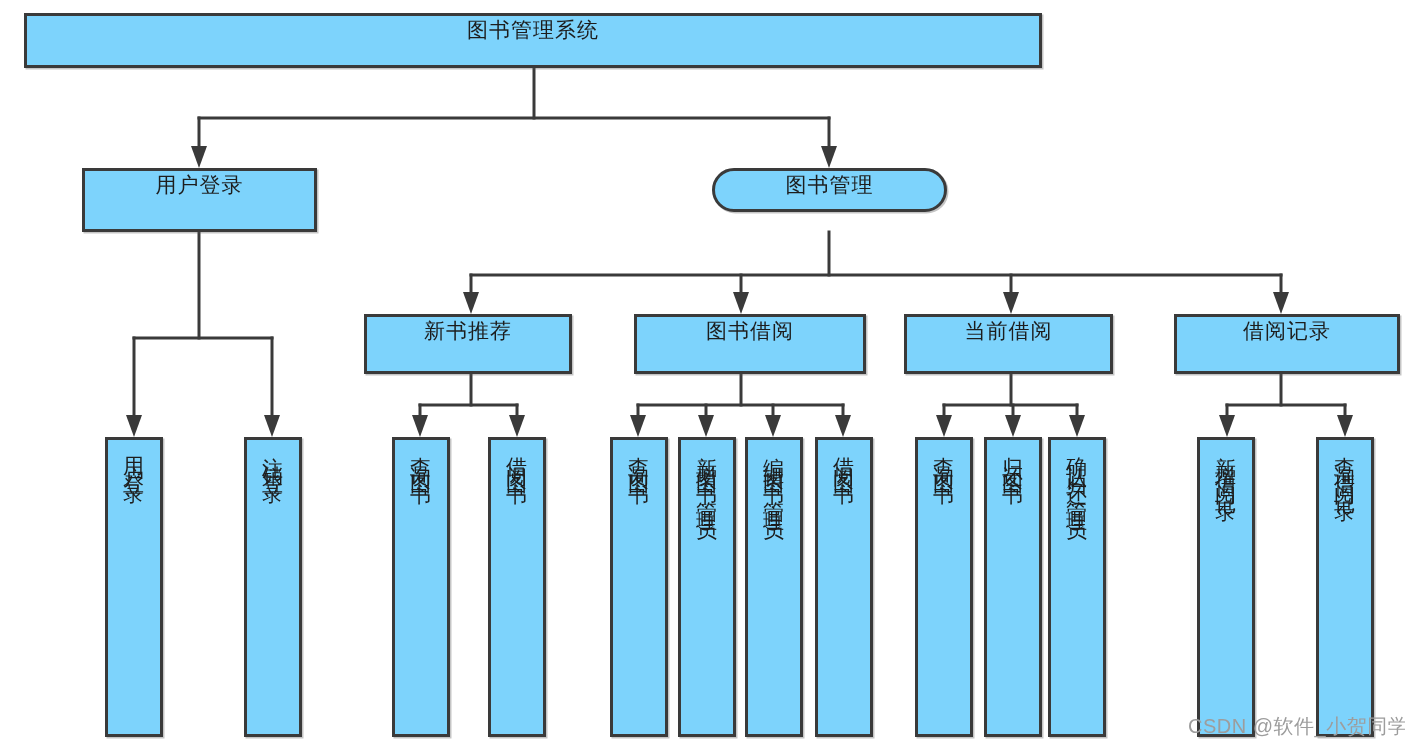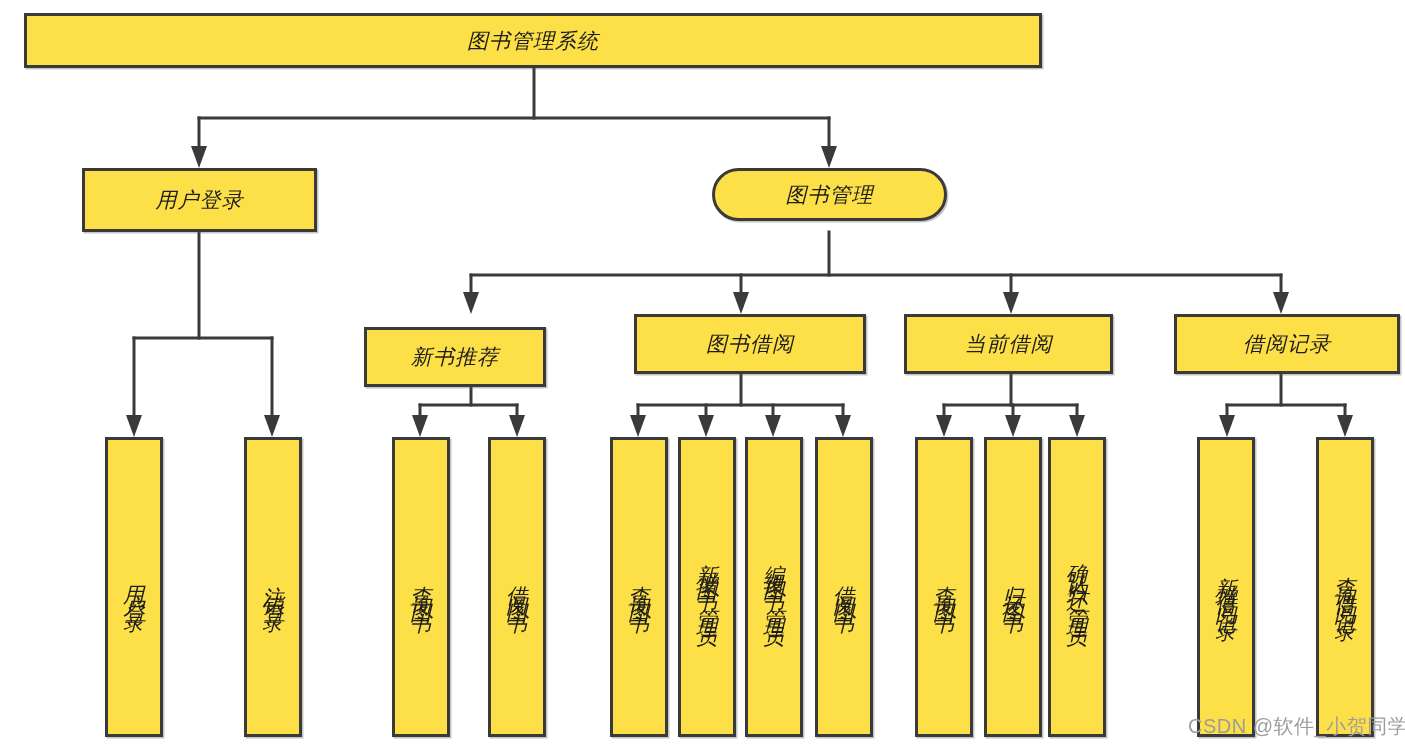--- a/index.html
+++ b/index.html
@@ -9,44 +9,42 @@
     background:#ffffff;
     font-family:"Liberation Sans","DejaVu Sans",sans-serif;
     color:#1d1d1d;
     overflow:hidden;
   }
   svg.connectors{position:absolute;left:0;top:0;width:1405px;height:747px;}
   .node{
     position:absolute;
     box-sizing:border-box;
     border:3px solid #3a3a3a;
-    background:#fde047;
+    background:#7dd3fc;
     display:flex;
-    align-items:center;
     justify-content:center;
     box-shadow:1.5px 1.5px 0 rgba(90,90,90,0.35);
-    font-style:italic;
   }
   .node .lbl{
     font-size:21px;
     letter-spacing:1px;
     white-space:nowrap;
   }
   .leaf .lbl{
     writing-mode:vertical-rl;
     text-orientation:mixed;
     letter-spacing:9px;
     font-size:21px;
     line-height:1;
   }
   
   .n-root   {left:24px;  top:13px;  width:1018px; height:55px;}
   .n-ulogin {left:82px;  top:168px; width:235px;  height:64px;}
-  .n-bmgmt  {left:712px; top:168px; width:235px;  height:53px;border-radius:27px;}
-  .n-rec    {left:364px; top:327px; width:182px;  height:60px;}
+  .n-bmgmt  {left:712px; top:168px; width:235px;  height:44px;border-radius:27px;}
+  .n-rec    {left:364px; top:314px; width:208px;  height:60px;}
   .n-bb     {left:634px; top:314px; width:232px;  height:60px;}
   .n-cb     {left:904px; top:314px; width:209px;  height:60px;}
   .n-br     {left:1174px;top:314px; width:226px;  height:60px;}
   .leaf     {top:437px;  width:58px; height:300px;}
   .n-l-ulogin {left:105px;}
   .n-l-logout {left:244px;}
   .n-l-rec1   {left:392px;}
   .n-l-rec2   {left:488px;}
   .n-l-bb1    {left:610px;}
   .n-l-bb2    {left:678px;}

